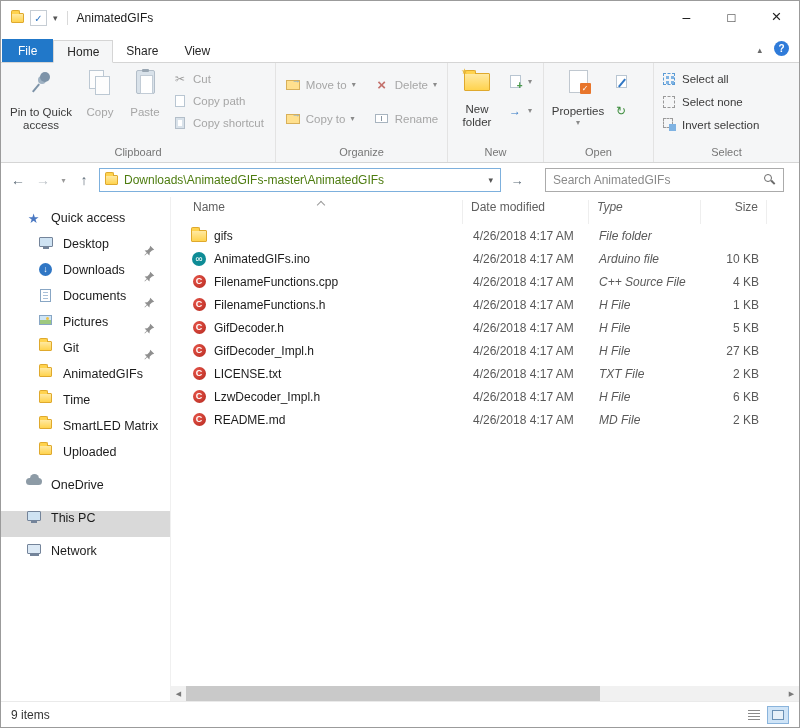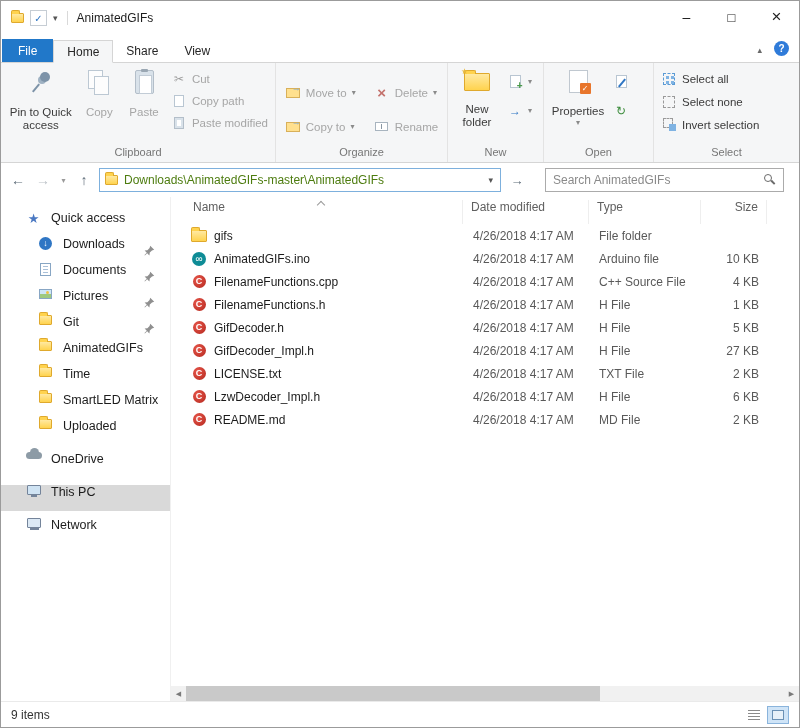--- a/index.html
+++ b/index.html
@@ -34,21 +34,21 @@
   .ribbon { height:100px; background:#f5f6f7; border-bottom:1px solid #d5d5d5; display:flex; }
   .rgroup { display:flex; flex-direction:column; padding:2px 3px 0; }
   .rgroup + .rgroup { border-left:1px solid #e3e3e3; }
   .rgroup-content { flex:1; display:flex; align-items:flex-start; }
   .rgroup-label { text-align:center; font-size:11px; color:#767676; padding:1px 0 4px; }
   .btn-large { display:flex; flex-direction:column; align-items:center; padding:5px 4px 0; font-size:11.5px; color:#3b3b3b; text-align:center; line-height:1.15; }
   .btn-large .blabel { margin-top:12px; }
   .btn-small { display:flex; align-items:center; gap:5px; padding:2px 4px; font-size:11.5px; color:#3b3b3b; height:21px; white-space:nowrap; }
   .disabled, .disabled .blabel { color:#a6a6a6; }
   .small-col { display:flex; flex-direction:column; gap:1px; margin-top:3px; }
-  .org-col { gap:13px; margin-top:17px; }
+  .org-col { gap:13px; margin-top:9px; }
   .bicon { width:16px; display:flex; justify-content:center; align-items:center; flex:none; }
   .mini-drop { font-size:8px; color:#8a8a8a; }
 
   
   .icon-pin-lg { width:24px; height:24px; position:relative; display:inline-block; }
   .icon-pin-lg::before { content:""; position:absolute; left:11px; top:2px; width:10px; height:10px; background:#7d93a8; border-radius:50%; box-shadow:-3px 3px 0 -1px #9fb2c3; }
   .icon-pin-lg::after { content:""; position:absolute; left:6px; top:13px; width:2px; height:10px; background:#7d93a8; transform:rotate(40deg); }
   .icon-copy-lg { width:24px; height:24px; position:relative; display:inline-block; }
   .icon-copy-lg::before, .icon-copy-lg::after { content:""; position:absolute; width:13px; height:17px; background:#fdfdfd; border:1px solid #bcc8d3; }
   .icon-copy-lg::before { left:1px; top:0; }
@@ -131,21 +131,21 @@
   .icon-arduino::before { content:"∞"; position:absolute; width:100%; text-align:center; color:#fff; font-size:10px; line-height:13px; }
   .icon-redfile { width:13px; height:13px; border-radius:50%; background:radial-gradient(circle at 35% 35%, #e8564a, #b2271d); position:relative; display:inline-block; }
   .icon-redfile::before { content:"C"; position:absolute; width:100%; text-align:center; color:#fff; font-size:9px; line-height:13px; font-weight:bold; }
 
   
   .filearea { flex:1; position:relative; padding-top:3px; }
   .fl-header { display:flex; height:24px; align-items:center; color:#606060; padding-left:20px; position:relative; }
   .h-cell { position:relative; height:100%; display:flex; border-right:1px solid #eeeeee; padding-left:2px; }
   .c-name { width:272px; }
   .c-date { width:126px; padding-left:8px; }
-  .c-type { width:112px; padding-left:8px; }
+  .c-type { width:112px; padding-left:8px;font-style:italic; }
   .c-size { width:66px; justify-content:flex-end; text-align:right; padding-right:8px; }
   .sort-caret { position:absolute; top:2px; left:47%; width:7px; height:7px; }
   .sort-caret::before { content:""; position:absolute; width:5px; height:5px; border-left:1px solid #9a9a9a; border-top:1px solid #9a9a9a; transform:rotate(45deg); }
   .fl-row { display:flex; height:23px; align-items:center; padding-left:20px; }
   .fl-row .c-name { display:flex; align-items:center; gap:7px; color:#1b1b1b; border:none; }
   .fl-row .c-date, .fl-row .c-type { color:#595959; border:none; padding-left:10px; }
   .fl-row .c-size { color:#595959; border:none; }
   .ficon { width:16px; display:inline-flex; justify-content:center; flex:none; }
   .hscroll { position:absolute; bottom:0; left:0; right:0; height:15px; background:#f1f1f1; display:flex; align-items:center; }
   .hs-btn { width:15px; height:15px; display:flex; align-items:center; justify-content:center; color:#7a7a7a; font-size:7px; }
@@ -218,21 +218,21 @@
           <div class="btn-small disabled">
             <span class="bicon">
                 <span class="icon-docsm"></span>
               </span>
             <span>Copy path</span>
           </div>
           <div class="btn-small disabled">
             <span class="bicon">
                 <span class="icon-clipsm"></span>
               </span>
-            <span>Paste modified</span>
+            <span>Copy shortcut</span>
           </div>
         </div>
       </div>
       <div class="rgroup-label">Clipboard</div>
     </div>
 
     <div class="rgroup" style="width:172px">
       <div class="rgroup-content" style="justify-content:center; gap:10px">
         <div class="small-col org-col">
           <div class="btn-small disabled">
@@ -354,20 +354,29 @@
 
   <div class="main">
 
     <div class="sidebar">
       <div class="side-item">
         <span class="sicon icon-star"></span>
         <span>Quick access</span>
       </div>
       <div class="side-item child">
         <span class="sicon">
+            <span class="icon-pc"></span>
+          </span>
+        <span>Desktop</span>
+        <svg class="pin" width="11" height="11" viewBox="0 0 11 11">
+            <path d="M6.2 0.8 L10.2 4.8 L8 5.4 L5.8 7.6 L5.4 10.4 L3.2 8.2 L0.9 10.5 L0.5 10.1 L2.8 7.8 L0.6 5.6 L3.4 5.2 L5.6 3 Z" fill="#8f8f8f"></path>
+          </svg>
+      </div>
+      <div class="side-item child">
+        <span class="sicon">
             <span class="icon-downloadc"></span>
           </span>
         <span>Downloads</span>
         <svg class="pin" width="11" height="11" viewBox="0 0 11 11">
             <path d="M6.2 0.8 L10.2 4.8 L8 5.4 L5.8 7.6 L5.4 10.4 L3.2 8.2 L0.9 10.5 L0.5 10.1 L2.8 7.8 L0.6 5.6 L3.4 5.2 L5.6 3 Z" fill="#8f8f8f"></path>
           </svg>
       </div>
       <div class="side-item child">
         <span class="sicon">
             <span class="icon-docfile"></span>

